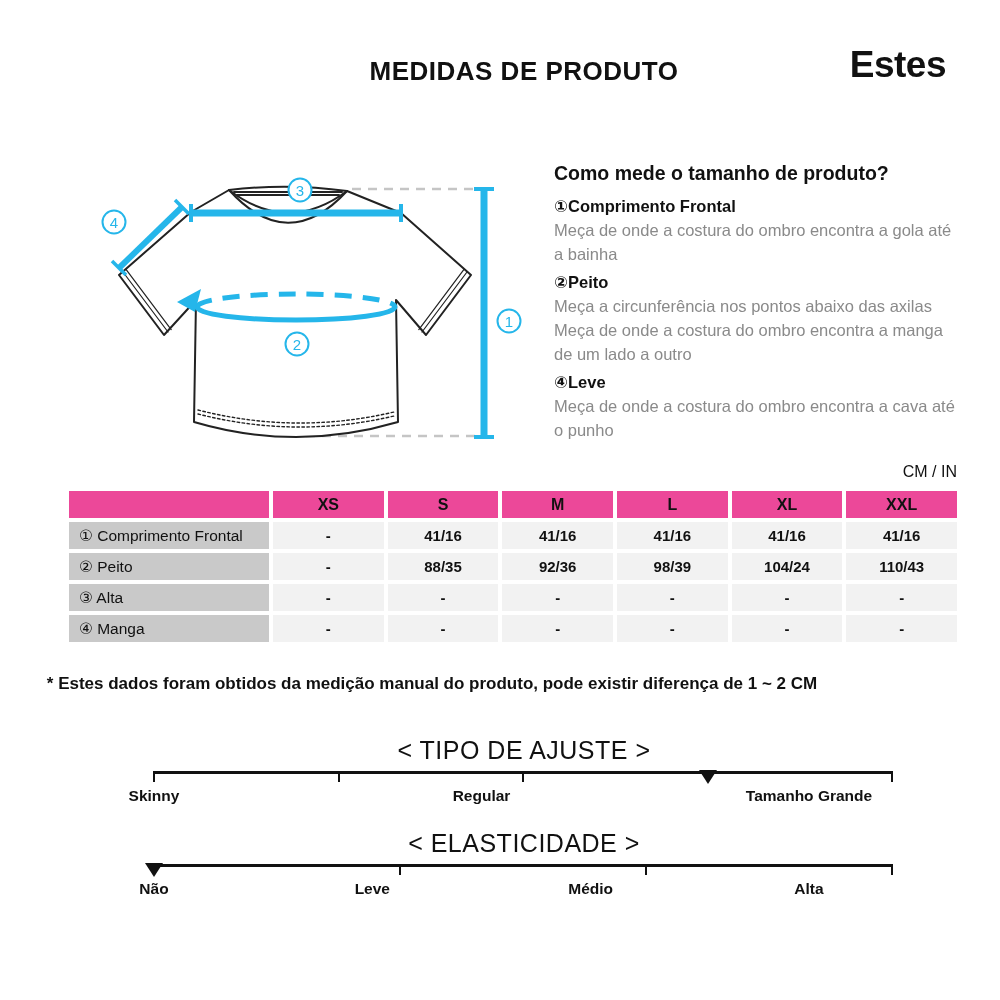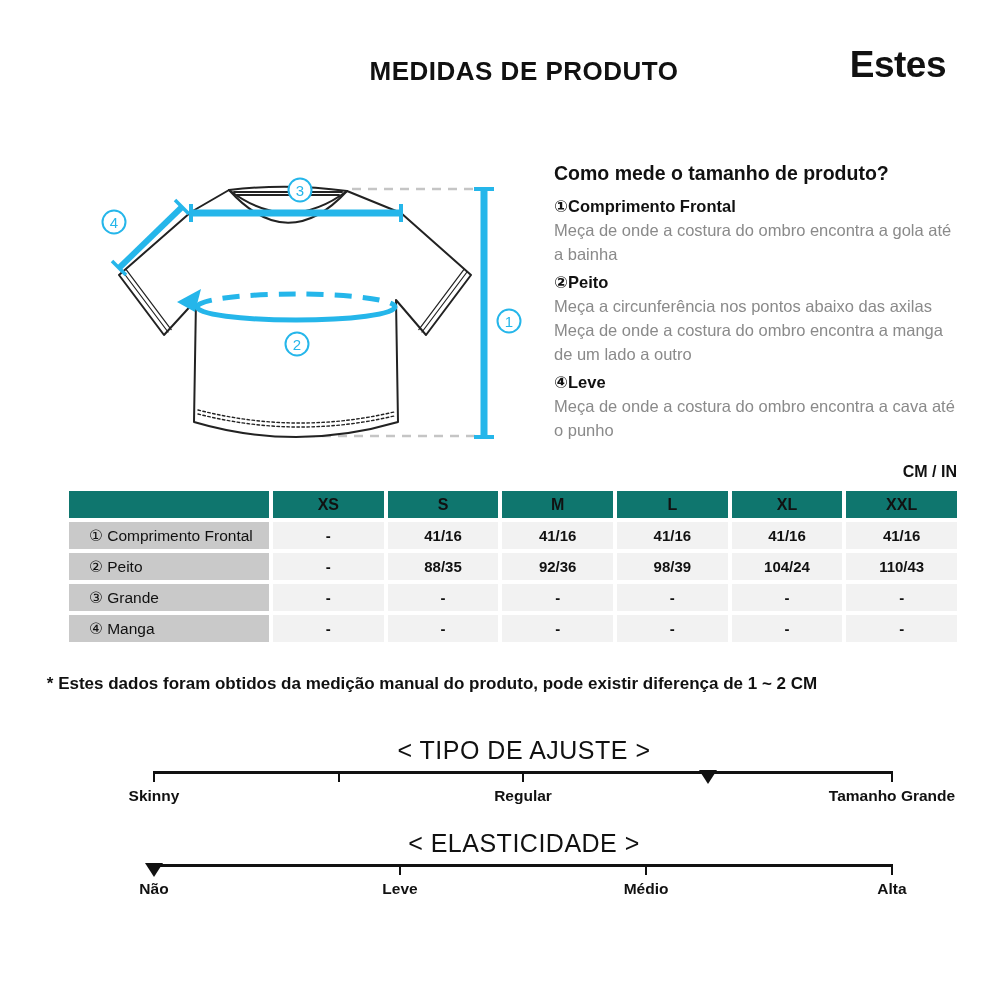--- a/index.html
+++ b/index.html
@@ -14,41 +14,41 @@
   
   .diagram{position:absolute;left:50px;top:140px;width:490px;height:335px;}
 
   
   .howto{position:absolute;left:530px;top:162px;width:410px;}
   .howto h3{margin:0 0 10px 0;font-size:19.5px;font-weight:bold;}
   .howto .item-title{font-size:16.5px;font-weight:bold;margin-top:5px;line-height:23px;}
   .howto .item-desc{font-size:16.5px;color:#8a8a8a;line-height:24px;}
 
   
-  .unit{position:absolute;right:67px;top:463px;font-size:16px;font-weight:bold;}
+  .unit{position:absolute;right:67px;top:463px;font-size:16px;font-weight:normal;}
   .size-table{position:absolute;left:45px;top:491px;width:888px;
               display:grid;grid-template-columns:200px repeat(6,1fr);gap:4px;}
   .size-table .cell{height:27px;display:flex;align-items:center;justify-content:center;
                     background:#f2f2f2;font-size:15px;font-weight:bold;}
-  .size-table .head{background:#0f766e;font-size:16px;}
-  .size-table .lbl{background:#c9c9c9;justify-content:flex-start;padding-left:20px;
+  .size-table .head{background:#ec4899;font-size:16px;}
+  .size-table .lbl{background:#c9c9c9;justify-content:flex-start;padding-left:10px;
                    font-weight:normal;font-size:15.5px;}
 
   .footnote{position:absolute;left:0;top:674px;width:816px;text-align:center;
             font-size:17px;font-weight:bold;}
 
   
   .sl-heading{position:absolute;left:0;width:1000px;text-align:center;
               font-size:25px;font-weight:normal;letter-spacing:.5px;}
   .track{position:absolute;left:130px;width:738px;height:3px;background:#111;}
   .tick{position:absolute;top:0;width:2px;height:11px;background:#111;transform:translateX(-50%);}
   .sl-marker{position:absolute;top:-1px;width:0;height:0;transform:translateX(-50%);
              border-left:9px solid transparent;border-right:9px solid transparent;
              border-top:14px solid #111;}
-  .sl-labels{position:absolute;left:130px;width:738px;height:20px;}
+  .sl-labels{position:absolute;left:130px;width:618px;height:20px;padding-left:37px;}
   .sl-label{position:absolute;transform:translateX(-50%);white-space:nowrap;
             font-size:15.5px;font-weight:bold;top:0;}
 </style>
 </head>
 <body>
 
 <div class="page">
 
   <div class="title">MEDIDAS DE PRODUTO</div>
   <div class="logo">Estes</div>
@@ -160,21 +160,21 @@
     <div class="cell">41/16</div>
 
     <div class="cell lbl">② Peito</div>
     <div class="cell">-</div>
     <div class="cell">88/35</div>
     <div class="cell">92/36</div>
     <div class="cell">98/39</div>
     <div class="cell">104/24</div>
     <div class="cell">110/43</div>
 
-    <div class="cell lbl">③ Grande</div>
+    <div class="cell lbl">③ Alta</div>
     <div class="cell">-</div>
     <div class="cell">-</div>
     <div class="cell">-</div>
     <div class="cell">-</div>
     <div class="cell">-</div>
     <div class="cell">-</div>
 
     <div class="cell lbl">④ Manga</div>
     <div class="cell">-</div>
     <div class="cell">-</div>

